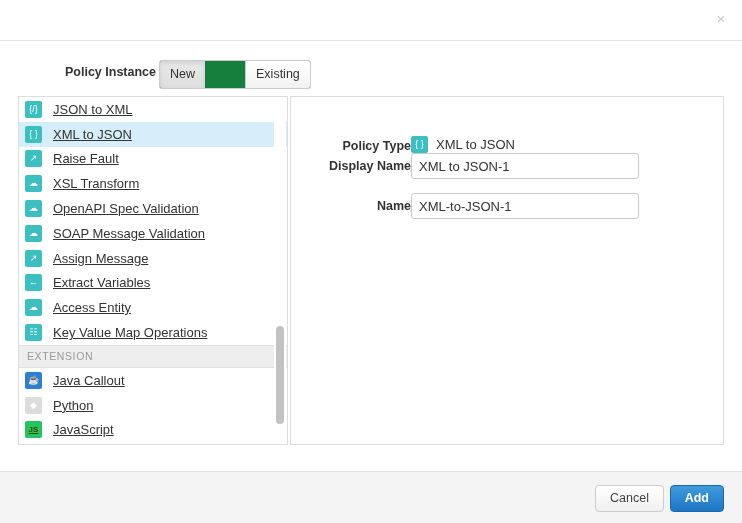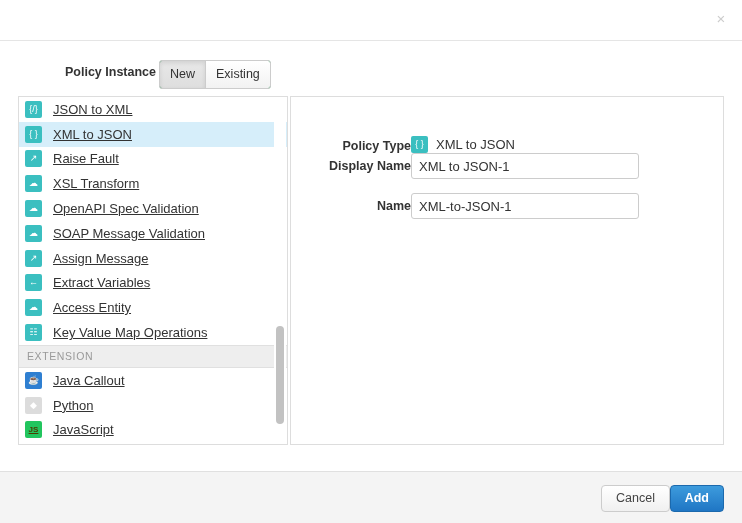--- a/index.html
+++ b/index.html
@@ -62,20 +62,21 @@
   }
   .btn-group {
     position: absolute;
     left: 146px; top: 0px;
     display: flex;
     height: 27px;
     border: 1px solid #cccccc;
     border-radius: 3px;
     overflow: hidden;
     background: #15803d;
+    gap: 40px;
   }
   .btn-group .seg {
     font-size: 12.5px;
     color: #333333;
     padding: 0 10px;
     height: 27px;
     line-height: 27px;
     background: linear-gradient(#ffffff, #f2f2f2);
     border: none;
     cursor: pointer;
@@ -239,21 +240,21 @@
     height: 27px;
     border-radius: 4px;
     font-size: 12.5px;
     font-family: "Liberation Sans", sans-serif;
     cursor: pointer;
     padding: 0 14px;
     line-height: 25px;
     box-sizing: border-box;
   }
   .btn-cancel {
-    right: 72px;
+    right: 78px;
     background: linear-gradient(#ffffff, #f0f0f0);
     border: 1px solid #cccccc;
     color: #444444;
   }
   .btn-add {
     right: 18px;
     background: linear-gradient(#3d9bdd, #1f76c4);
     border: 1px solid #1b69ad;
     color: #ffffff;
     font-weight: bold;

